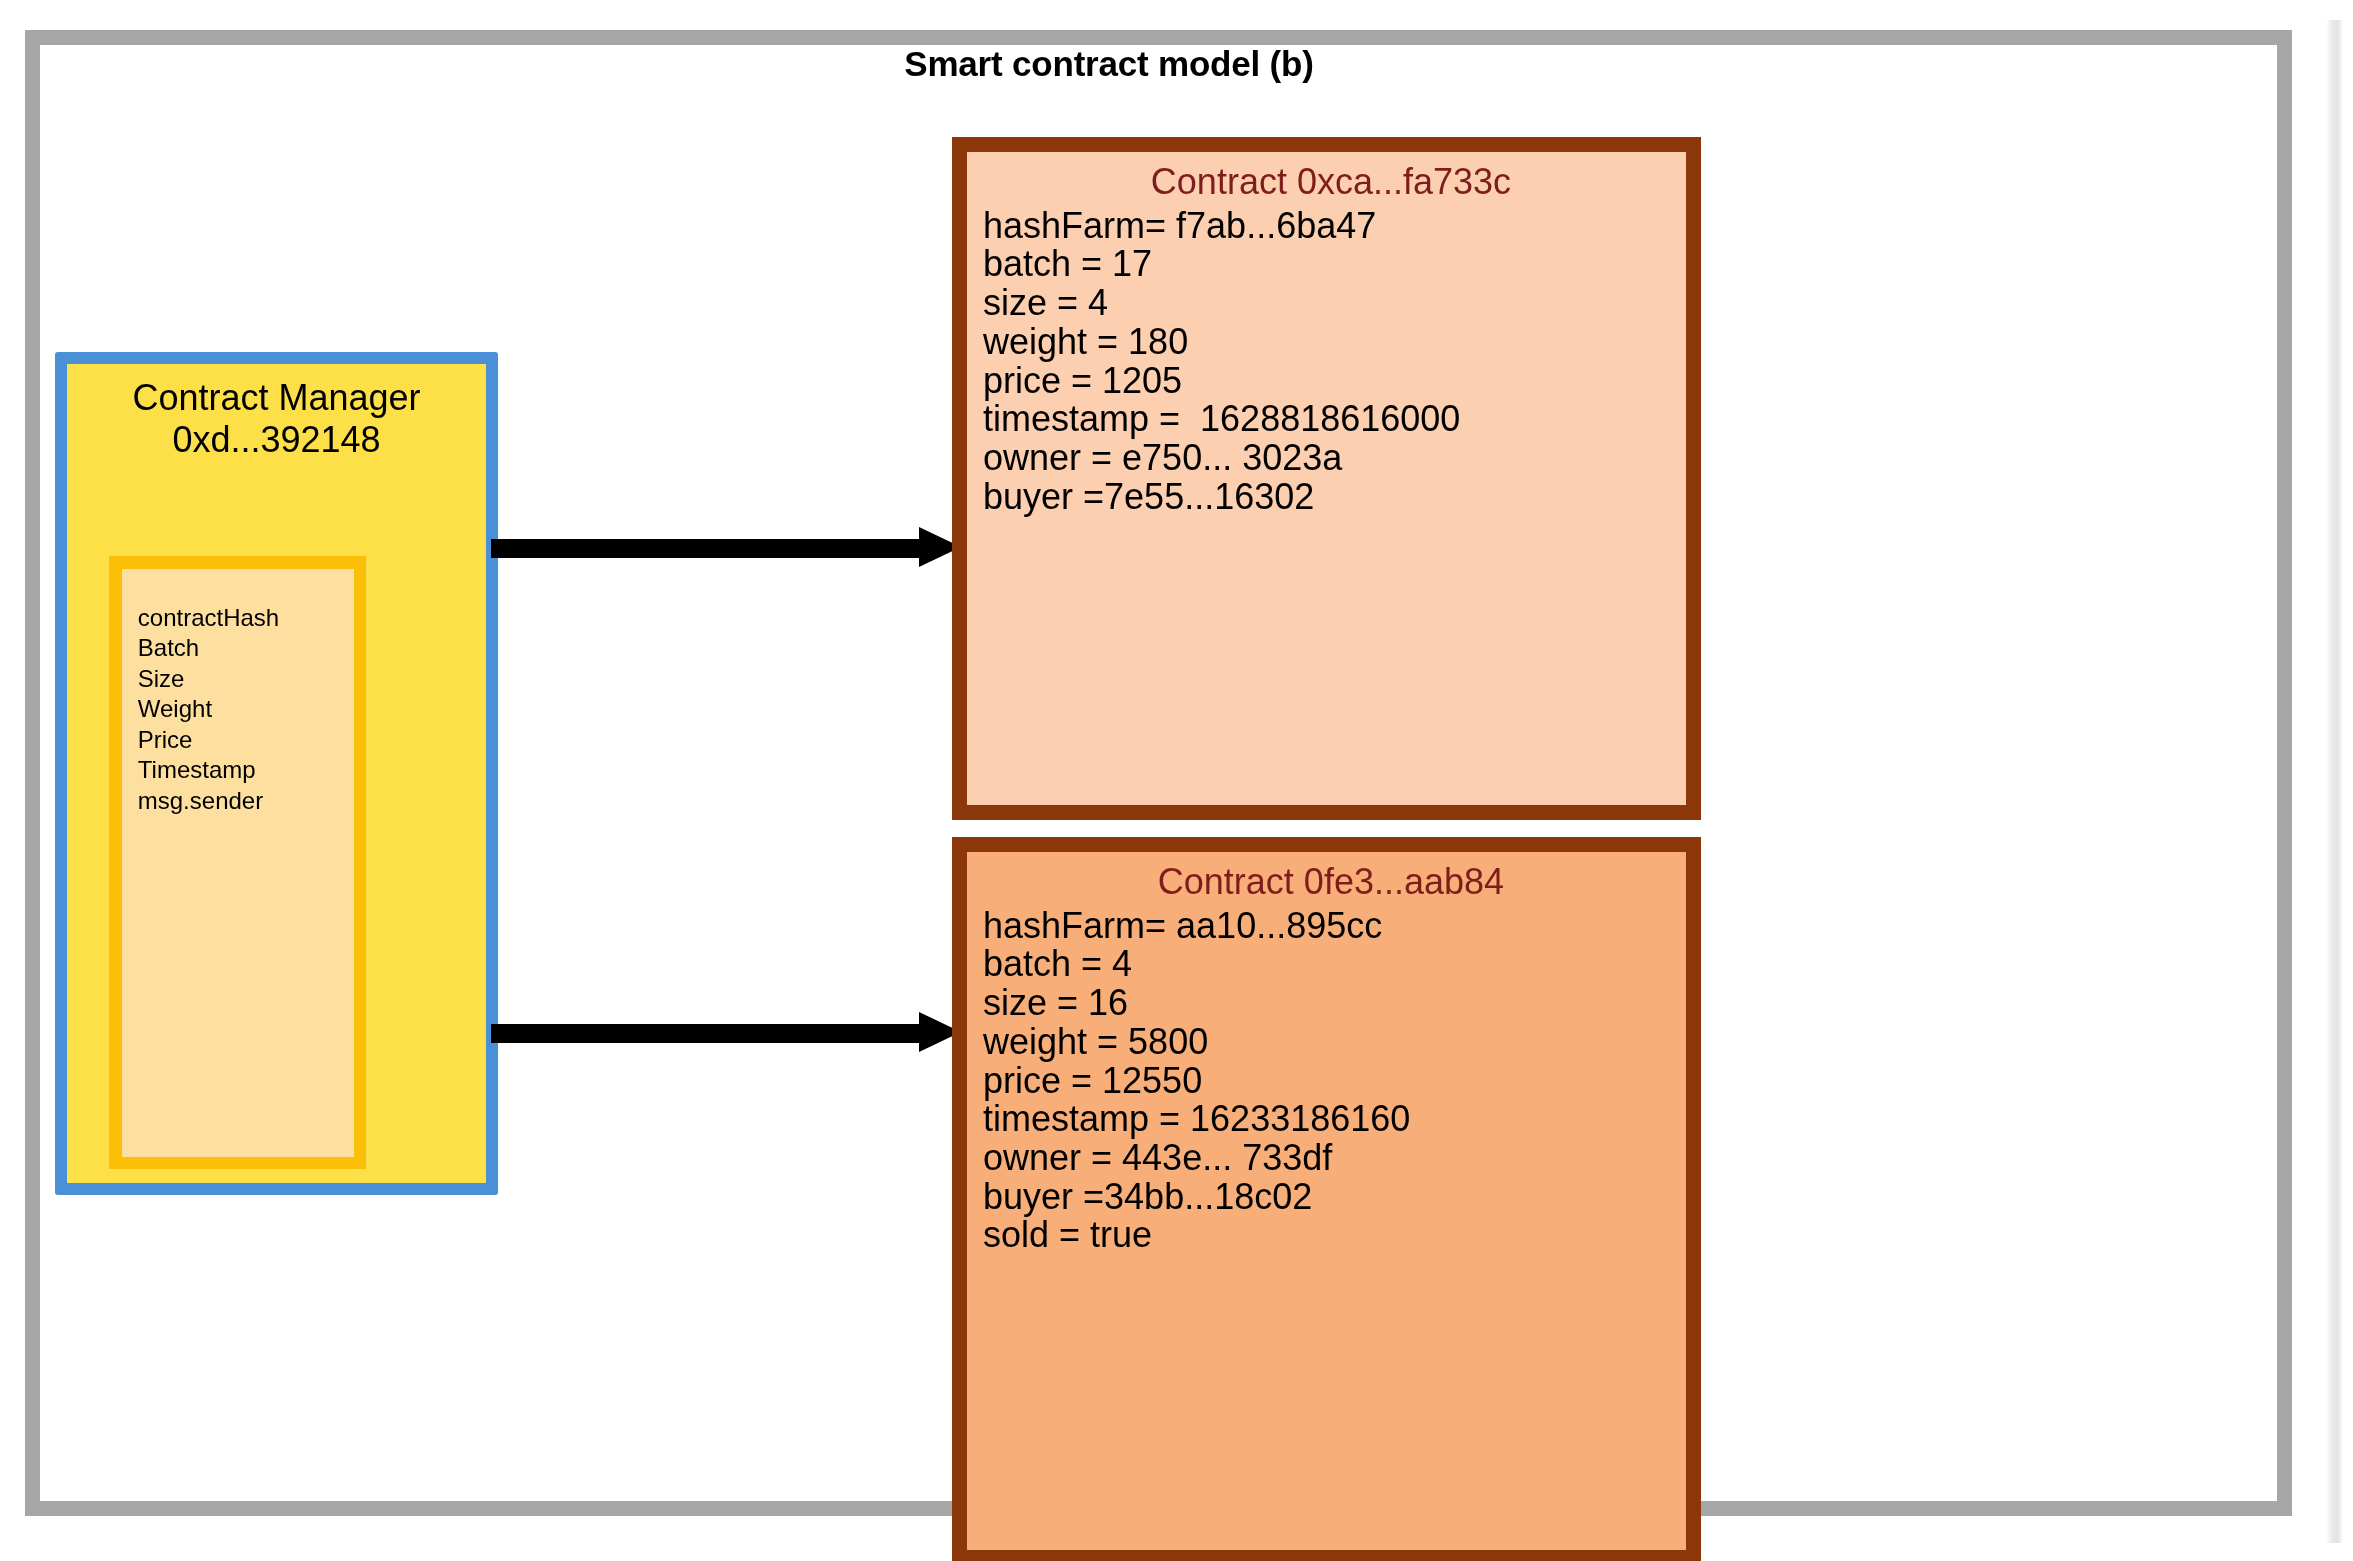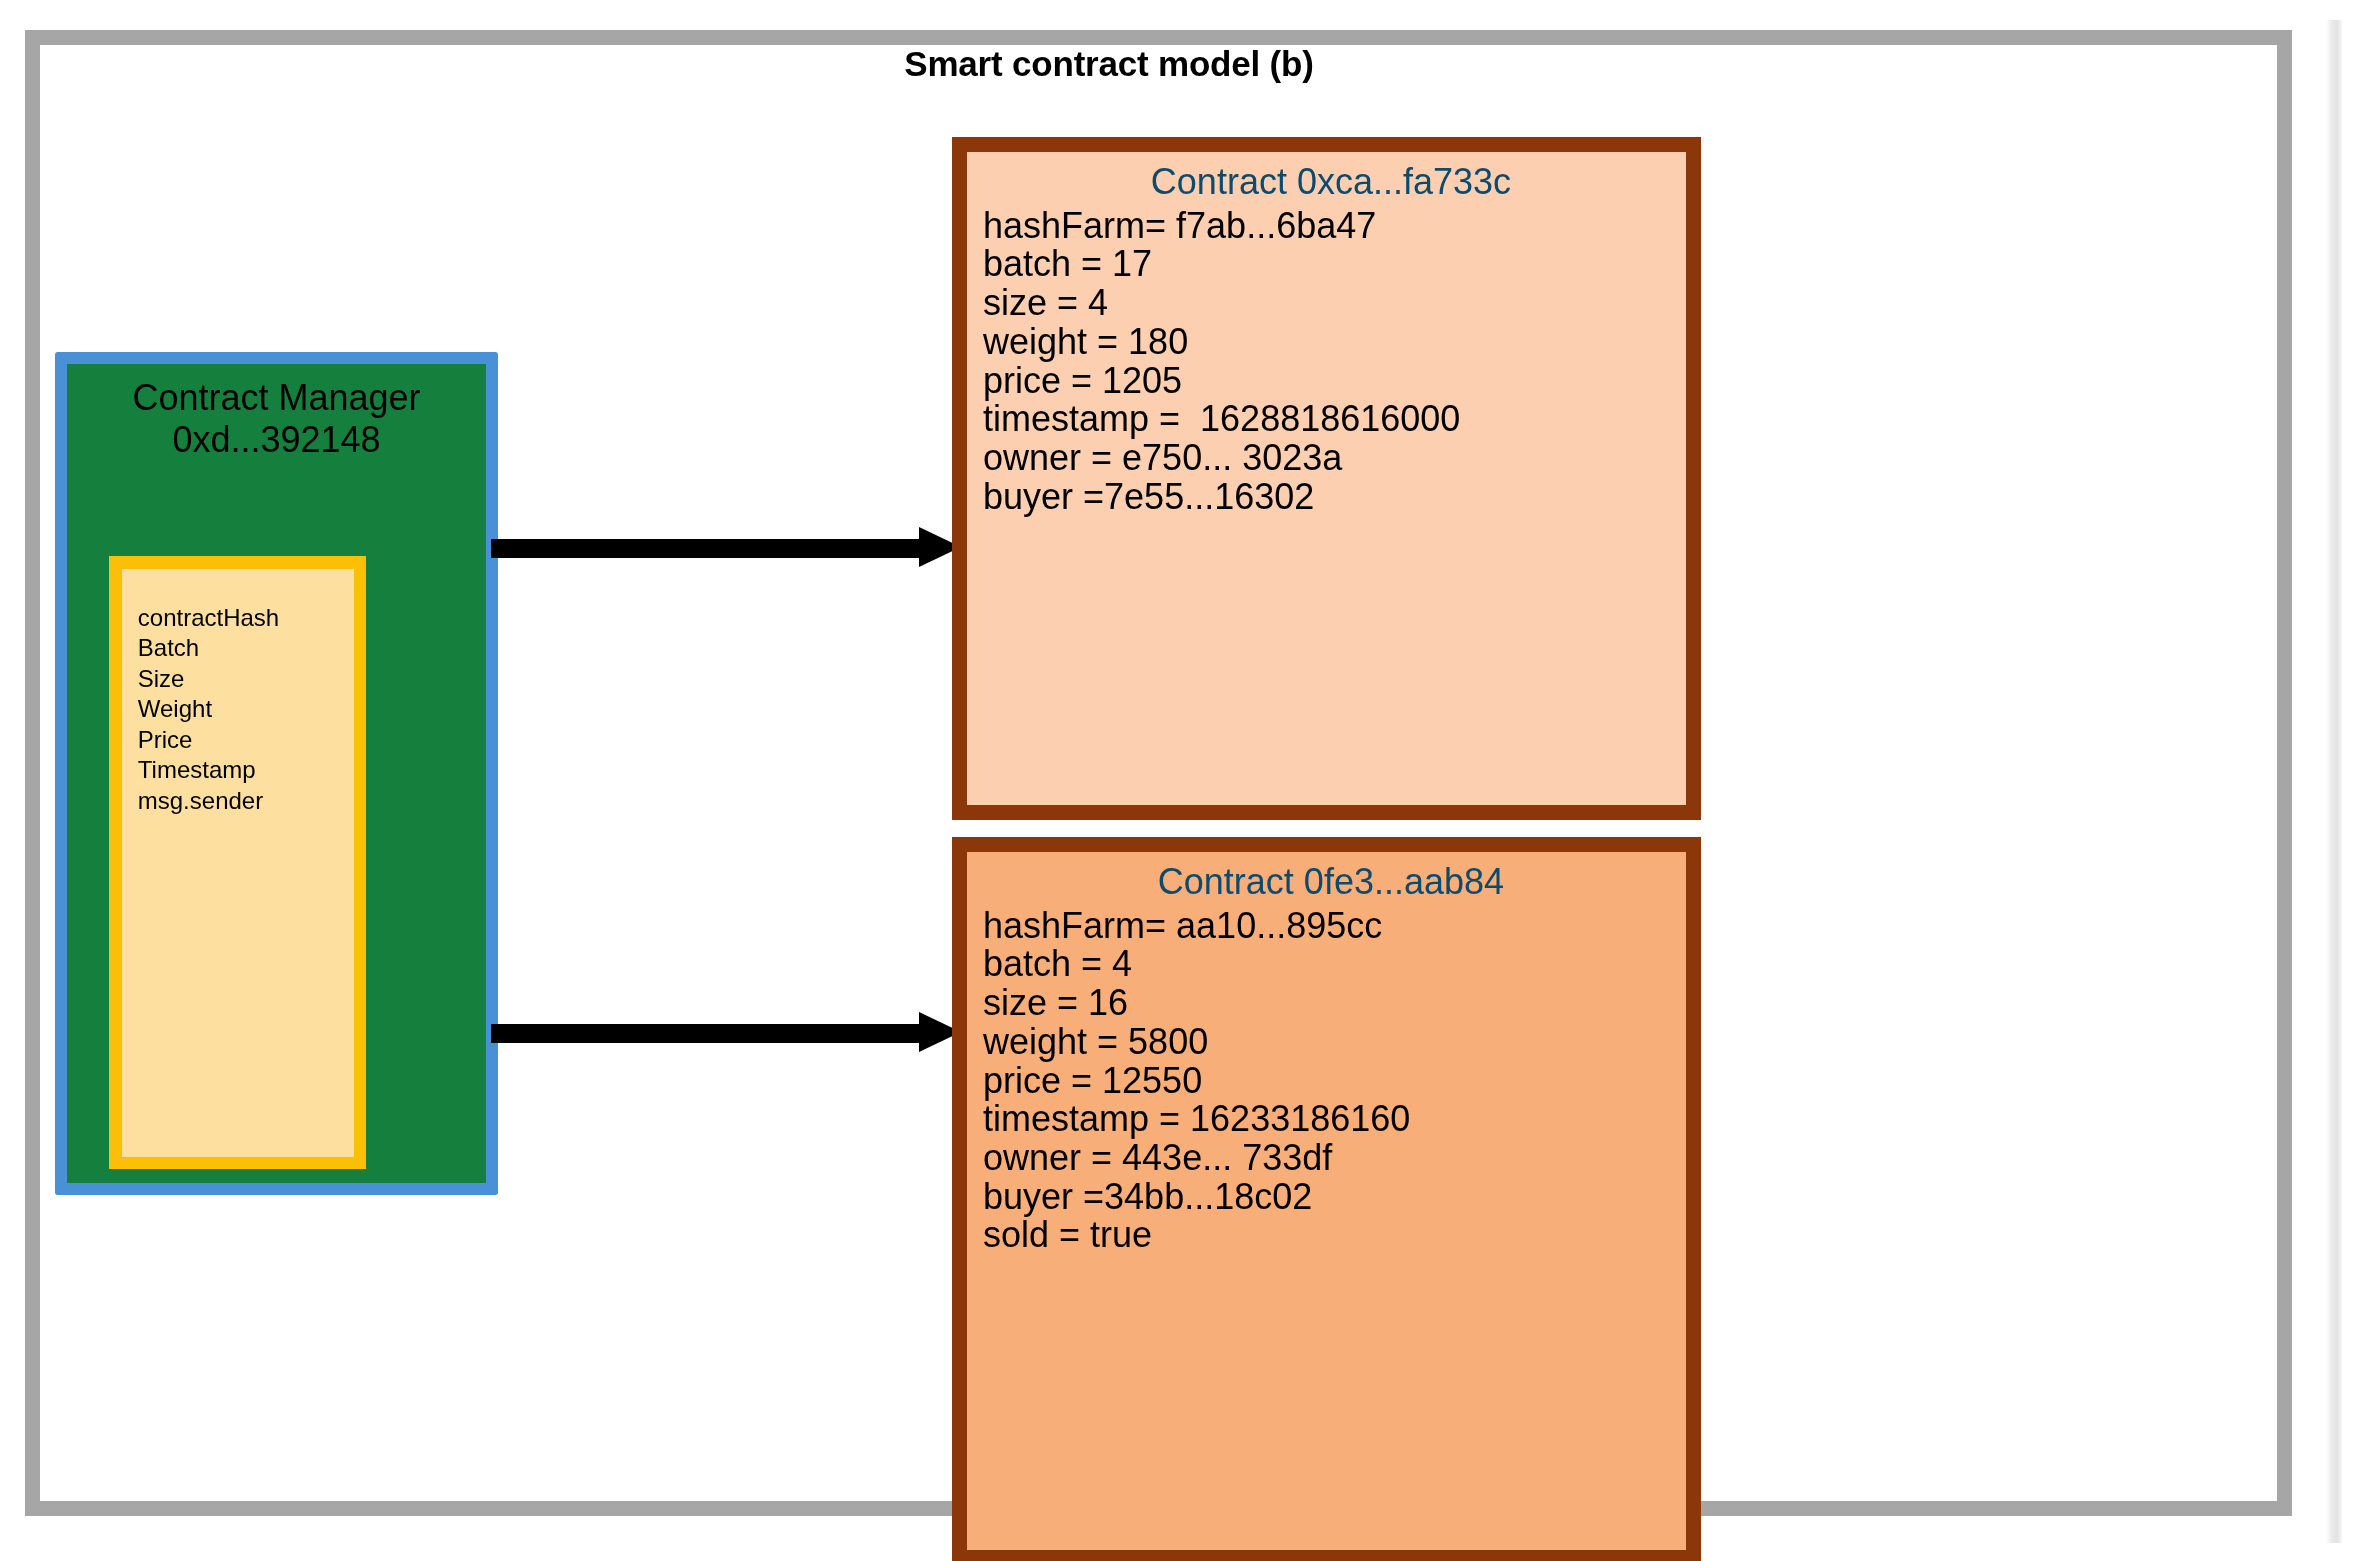--- a/index.html
+++ b/index.html
@@ -57,21 +57,21 @@
     width: 443px;
     height: 843px;
     background: #4a90d6;
     box-sizing: border-box;
     padding: 12.4px;
     border-radius: 2.7px;
   }
   #contract-manager-inner {
     width: 100%;
     height: 100%;
-    background: #15803d;
+    background: #fde047;
     box-sizing: border-box;
     position: relative;
   }
   #manager-title {
     position: absolute;
     left: 0;
     top: 12.4px;
     width: 100%;
     text-align: center;
     font-size: 36px;
@@ -157,21 +157,21 @@
     background: #fbcfb0;
   }
   #contract-card-2 { top: 837px; height: 728px; }
   #contract-card-2 .contract-card-inner {
     height: 100%;
     background: #f8ae78;
   }
   .contract-header {
     font-size: 36px;
     line-height: 1.08;
-    color: #0c4a6e;
+    color: #7f1d1d;
     text-align: center;
     padding-left: 8.9px;
     margin-bottom: 5.3px;
     white-space: nowrap;
   }
   .contract-line {
     font-size: 36px;
     line-height: 1.075;
     color: #000000;
     padding-left: 16px;

